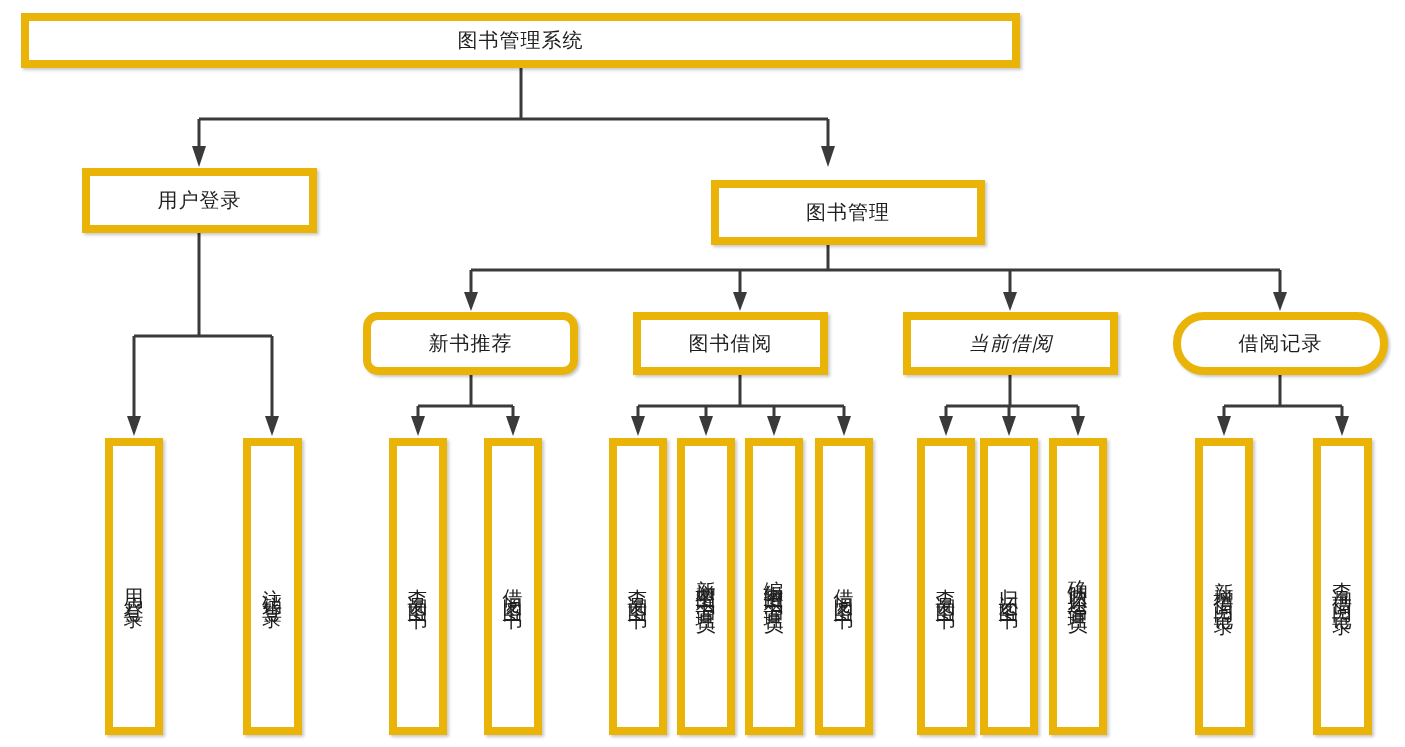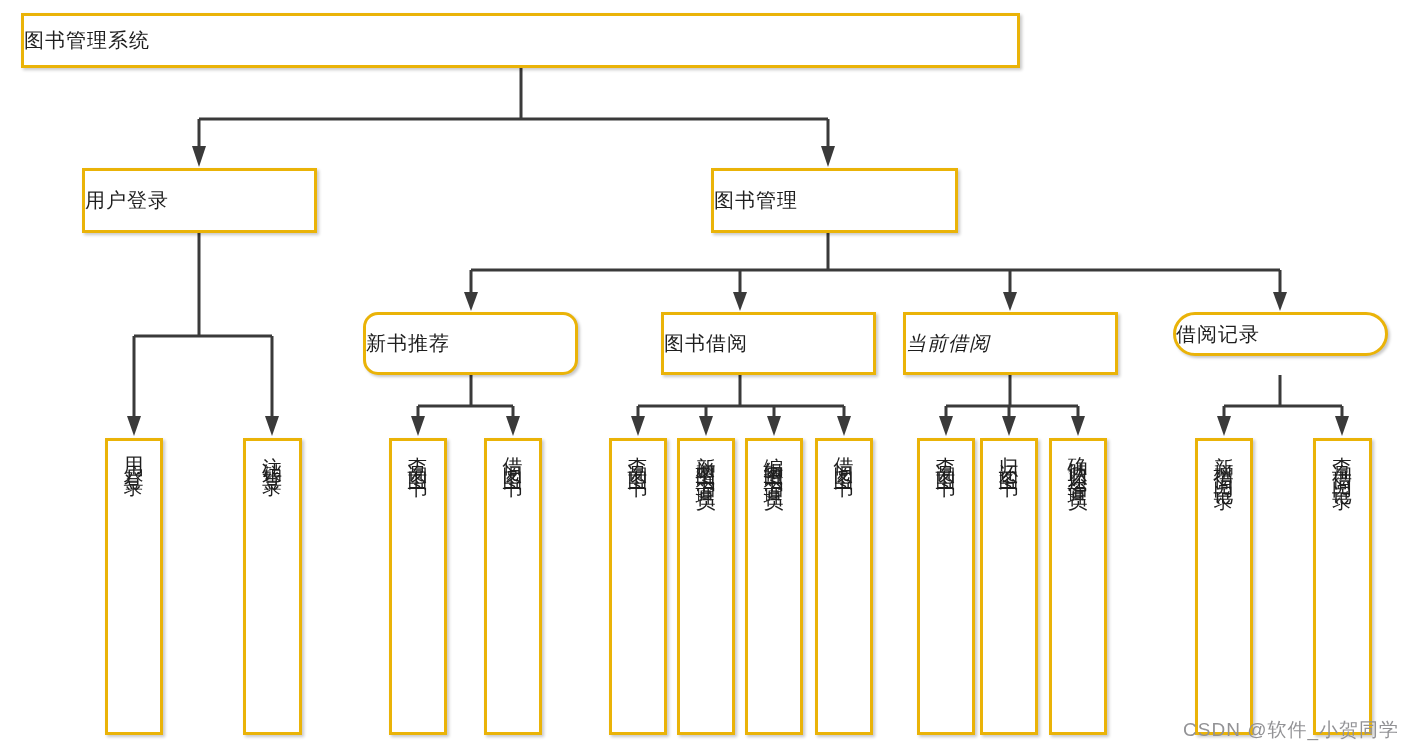--- a/index.html
+++ b/index.html
@@ -15,24 +15,24 @@
   svg.connectors {
     position: absolute;
     left: 0; top: 0;
     width: 1405px; height: 747px;
     z-index: 1;
   }
   .node {
     position: absolute;
     box-sizing: border-box;
     background: #ffffff;
-    border: 3px solid #eab308;
+    border: 8px solid #eab308;
     display: flex;
     align-items: center;
-    justify-content: flex-start;
+    justify-content: center;
     box-shadow: 2px 2px 3px rgba(0,0,0,0.22);
     z-index: 2;
   }
   .hnode {
     font-size: 20px;
     letter-spacing: 1px;
     white-space: nowrap;
   }
   .vnode {
     writing-mode: vertical-rl;
@@ -101,34 +101,34 @@
     </g>
   </svg>
 
   <div class="node hnode" style="left:21px; top:13px; width:999px; height:55px;">
     <span>图书管理系统</span>
   </div>
 
   <div class="node hnode" style="left:82px; top:168px; width:235px; height:65px;">
     <span>用户登录</span>
   </div>
-  <div class="node hnode" style="left:711px; top:168px; width:247px; height:65px;">
+  <div class="node hnode" style="left:711px; top:180px; width:274px; height:65px;">
     <span>图书管理</span>
   </div>
 
   <div class="node hnode" style="left:363px; top:312px; width:215px; height:63px;border-radius:15px;">
     <span>新书推荐</span>
   </div>
-  <div class="node hnode" style="left:633px; top:312px; width:215px; height:63px;margin-left:28px;">
+  <div class="node hnode" style="left:633px; top:312px; width:195px; height:63px;">
     <span>图书借阅</span>
   </div>
   <div class="node hnode" style="left:903px; top:312px; width:215px; height:63px;font-style:italic;">
     <span>当前借阅</span>
   </div>
-  <div class="node hnode" style="left:1173px; top:312px; width:215px; height:44px;border-radius:31px;">
+  <div class="node hnode" style="left:1173px; top:312px; width:215px; height:63px;border-radius:31px;">
     <span>借阅记录</span>
   </div>
 
   <div class="node vnode" style="left:105px; top:438px; width:58px; height:297px;">
     <span>用户登录</span>
   </div>
   <div class="node vnode" style="left:243px; top:438px; width:59px; height:297px;">
     <span>注销登录</span>
   </div>
 
@@ -162,15 +162,14 @@
     <span>确认归还（管理员）</span>
   </div>
 
   <div class="node vnode" style="left:1195px; top:438px; width:58px; height:297px;">
     <span>新增借阅记录</span>
   </div>
   <div class="node vnode" style="left:1313px; top:438px; width:59px; height:297px;">
     <span>查询借阅记录</span>
   </div>
 
-  <div class="watermark">CSDN @软件_小贺同学</div>
 
 </div>
 
 </body></html>

